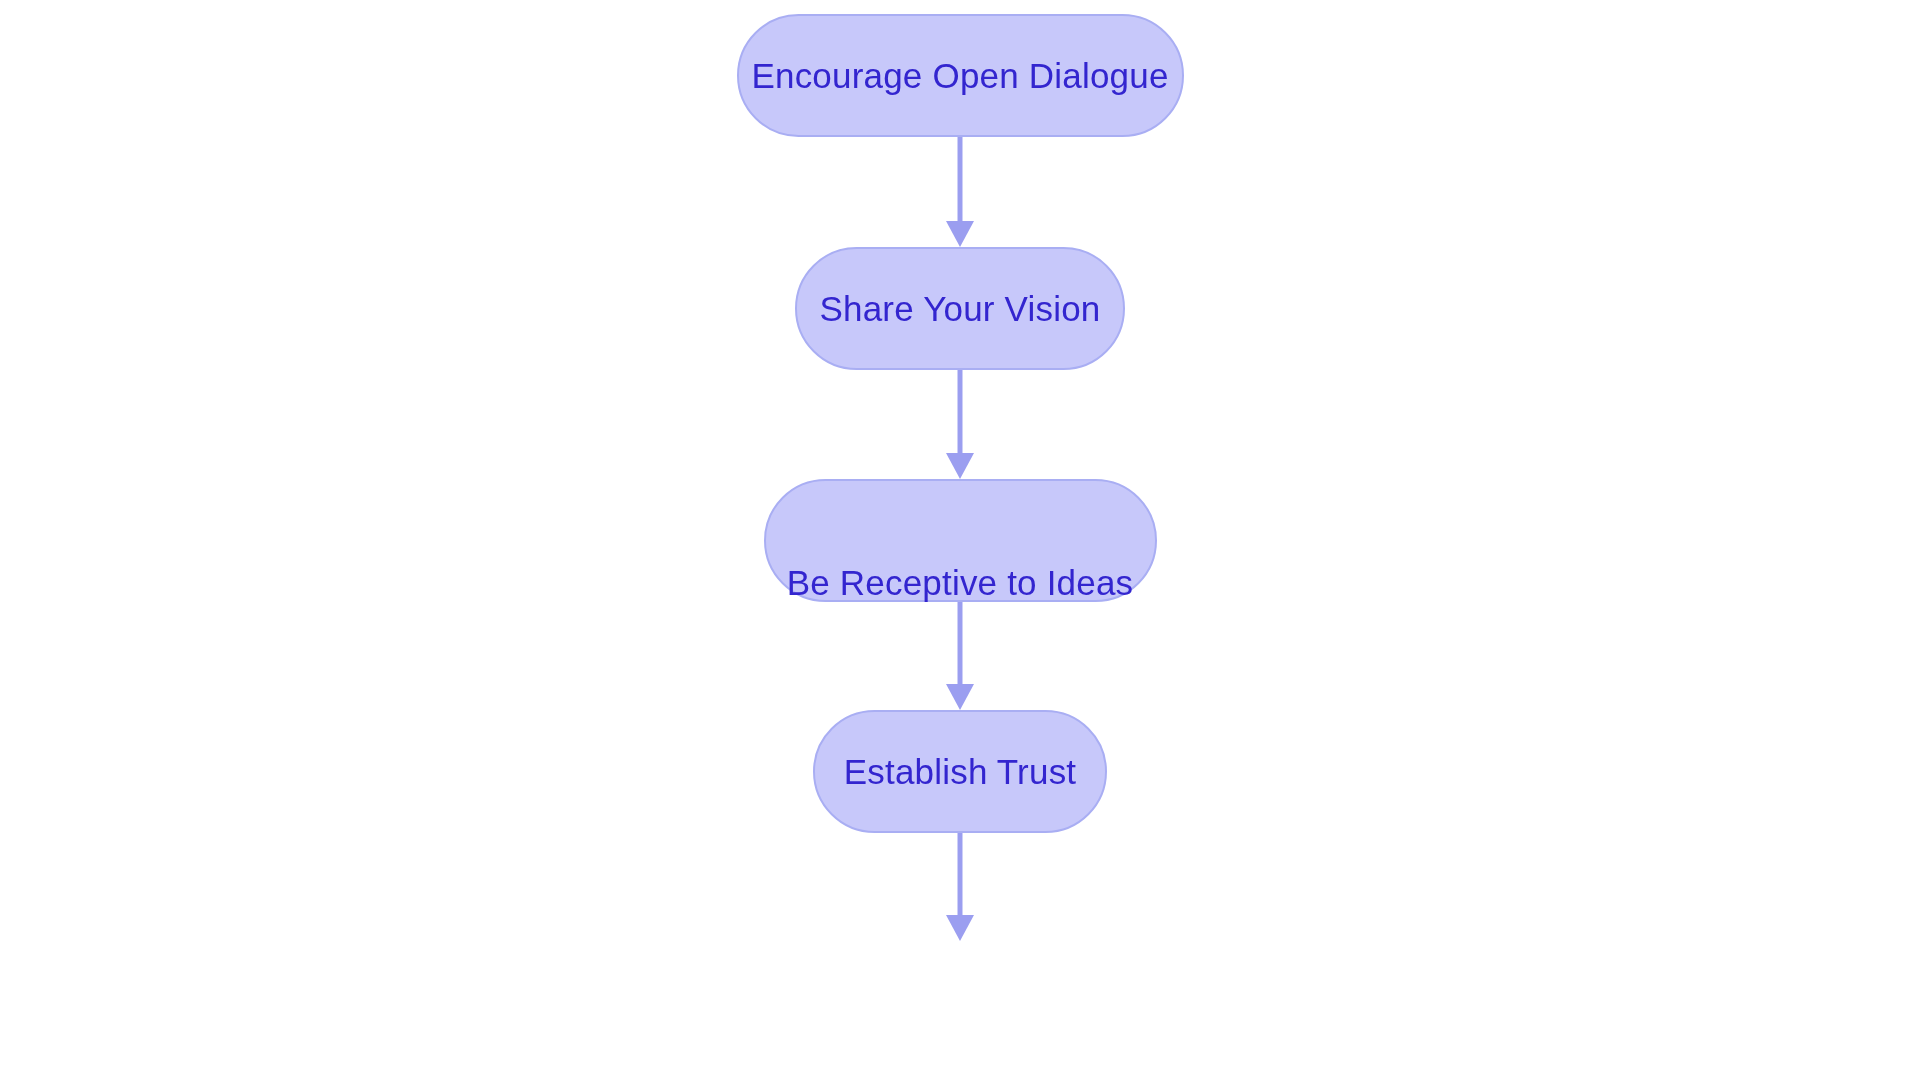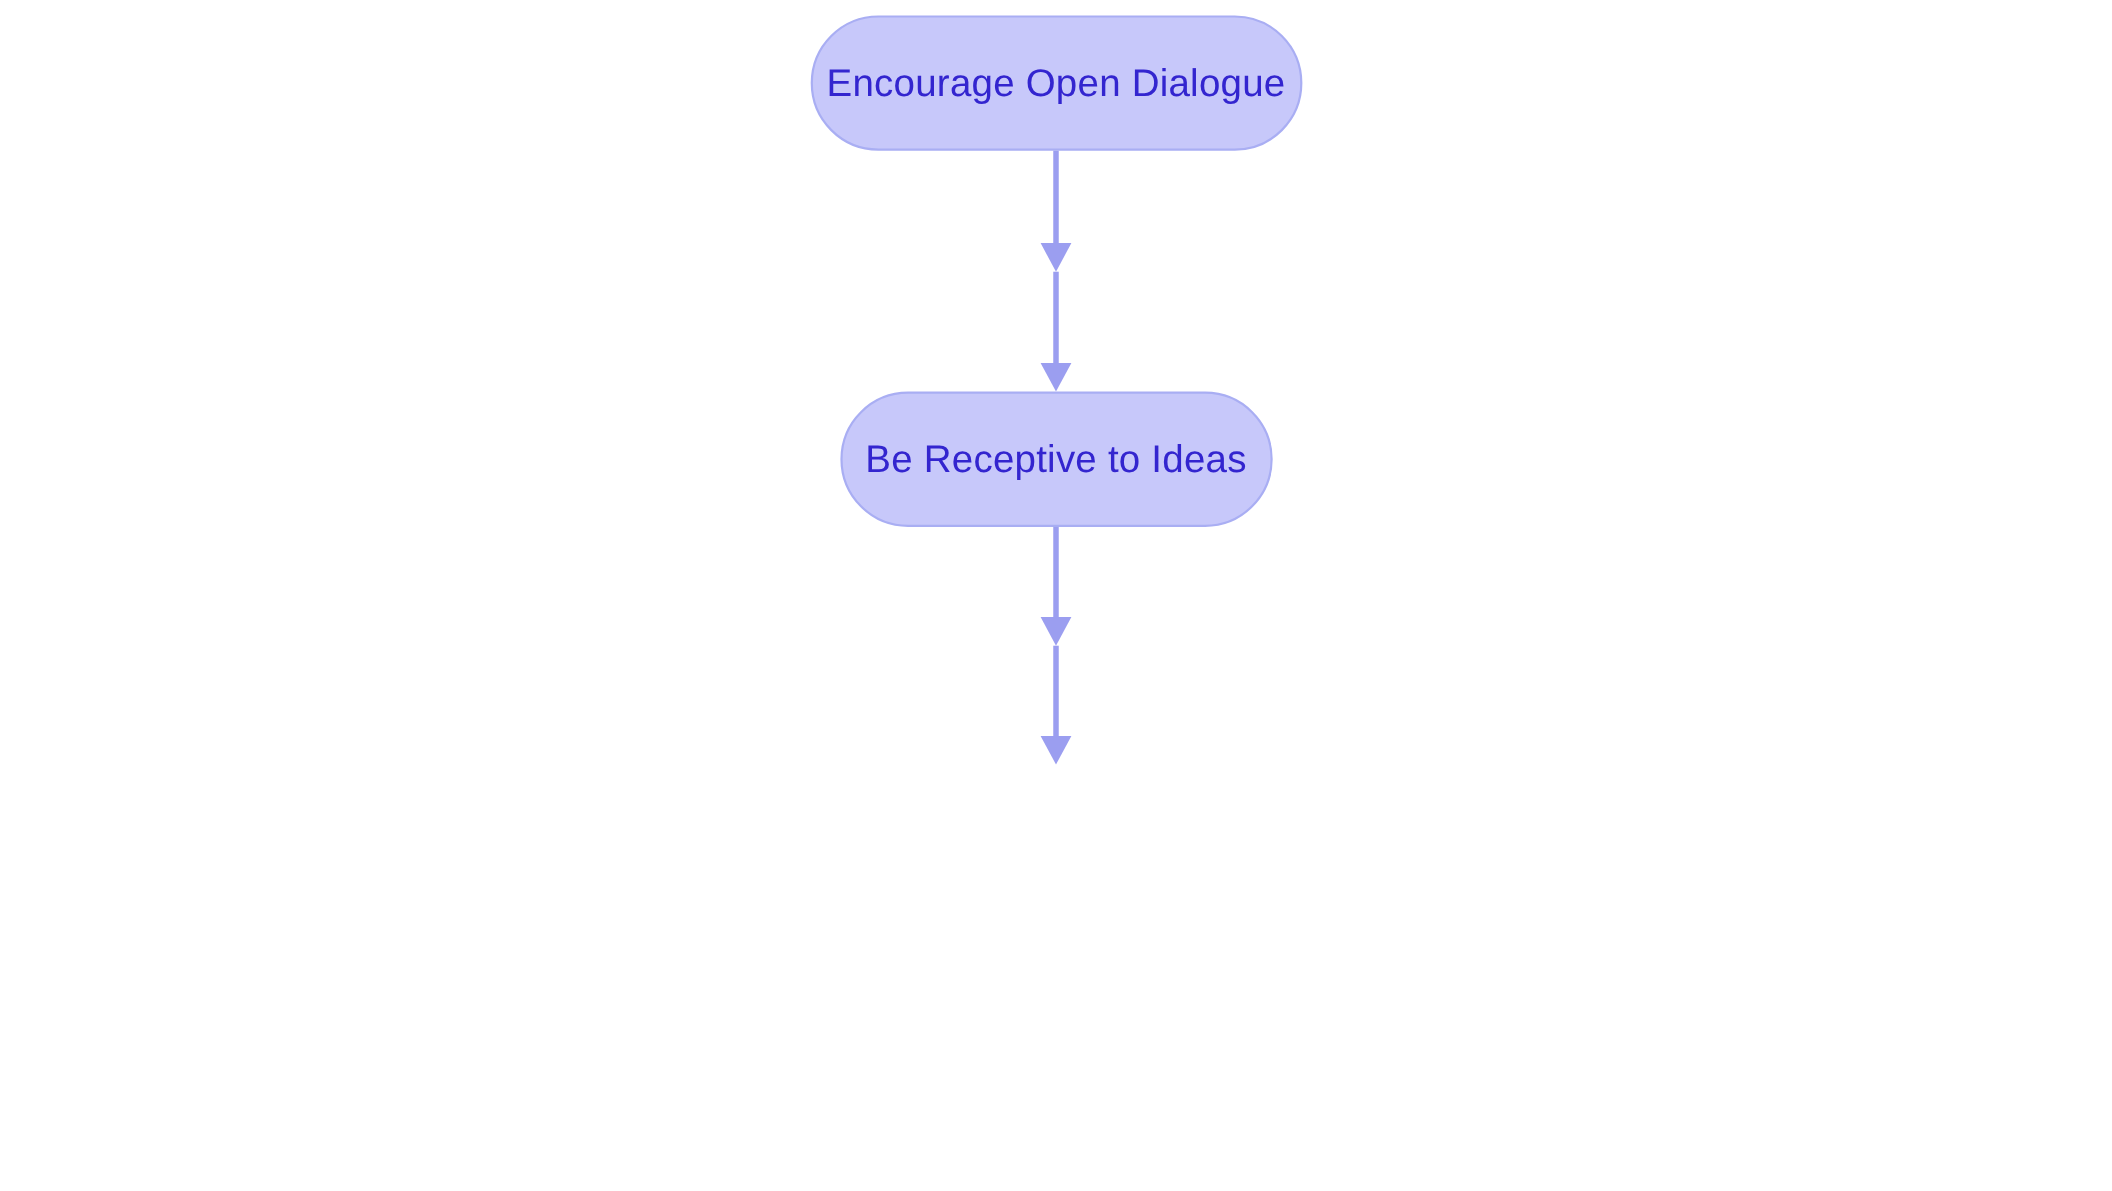--- a/index.html
+++ b/index.html
@@ -55,21 +55,21 @@
     display: block;
     color: #3325cf;
     font-size: 35px;
     line-height: 1;
     white-space: nowrap;
   }
 
   
   .node.n0 { width: 447px; }
   .node.n1 { width: 330px; }
-  .node.n2 { width: 393px; }
+  .node.n2 { width: 393px; align-items: flex-end; }
   .node.n3 { width: 294px; }
   .node.n4 { width: 522px; }
 
   .connector {
     width: 40px;
     display: flex;
     flex-direction: column;
     align-items: center;
     justify-content: flex-start;
   }
@@ -99,39 +99,45 @@
       <span class="node-label">Encourage Open Dialogue</span>
     </div>
 
     <div class="connector gap-0">
       <svg width="40" height="110" viewBox="0 0 40 110" aria-hidden="true">
         <line x1="20" y1="0" x2="20" y2="86" stroke="#9b9ef0" stroke-width="5"></line>
         <polygon points="6,84 34,84 20,110" fill="#9b9ef0"></polygon>
       </svg>
     </div>
 
+    <div class="node n1">
+      <span class="node-label">Share Your Vision</span>
+    </div>
 
     <div class="connector gap-1">
       <svg width="40" height="109" viewBox="0 0 40 109" aria-hidden="true">
         <line x1="20" y1="0" x2="20" y2="85" stroke="#9b9ef0" stroke-width="5"></line>
         <polygon points="6,83 34,83 20,109" fill="#9b9ef0"></polygon>
       </svg>
     </div>
 
     <div class="node n2">
       <span class="node-label">Be Receptive to Ideas</span>
     </div>
 
     <div class="connector gap-2">
       <svg width="40" height="108" viewBox="0 0 40 108" aria-hidden="true">
         <line x1="20" y1="0" x2="20" y2="84" stroke="#9b9ef0" stroke-width="5"></line>
         <polygon points="6,82 34,82 20,108" fill="#9b9ef0"></polygon>
       </svg>
     </div>
 
+    <div class="node n3">
+      <span class="node-label">Establish Trust</span>
+    </div>
 
     <div class="connector gap-3">
       <svg width="40" height="108" viewBox="0 0 40 108" aria-hidden="true">
         <line x1="20" y1="0" x2="20" y2="84" stroke="#9b9ef0" stroke-width="5"></line>
         <polygon points="6,82 34,82 20,108" fill="#9b9ef0"></polygon>
       </svg>
     </div>
 
 
   </div>

